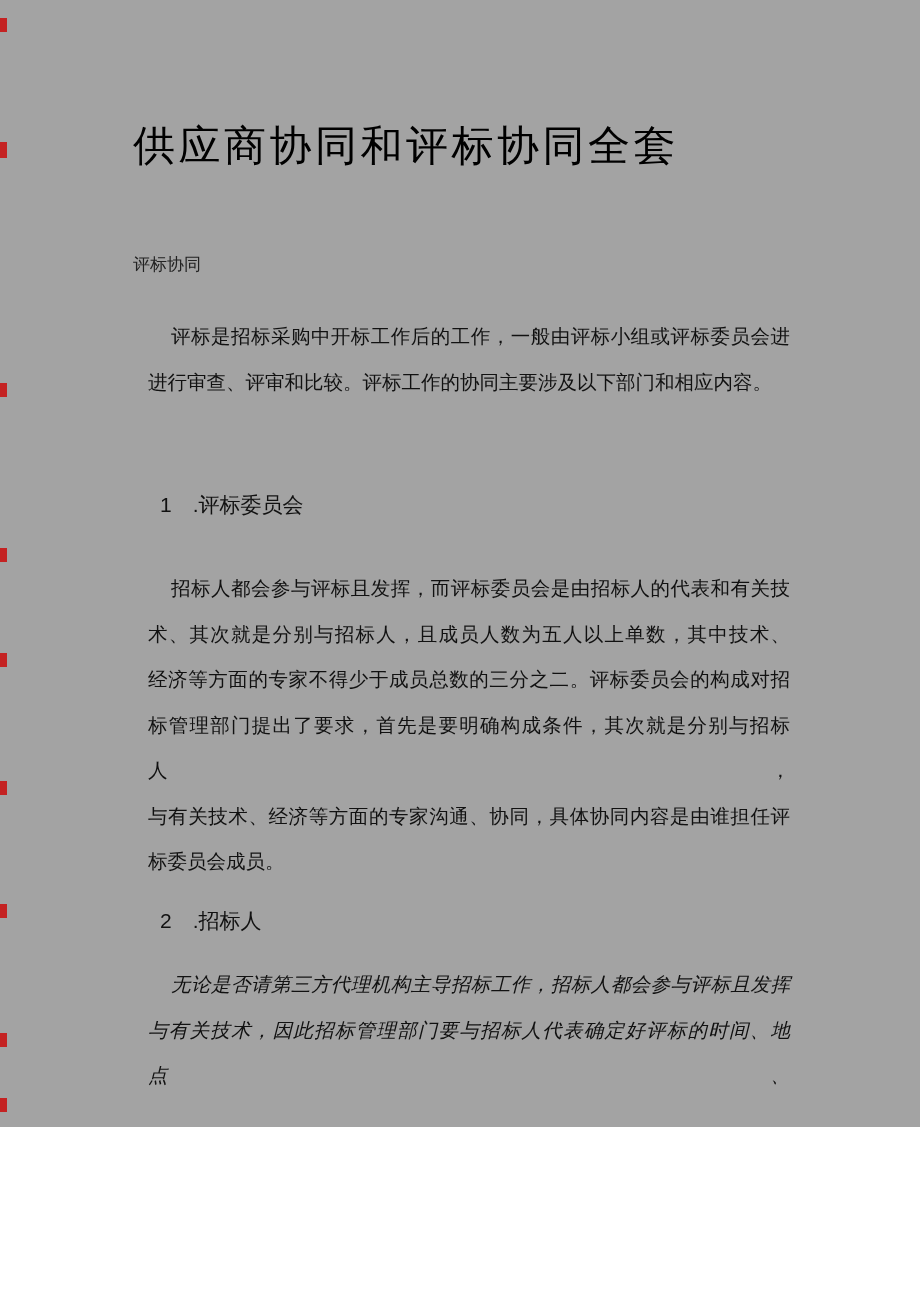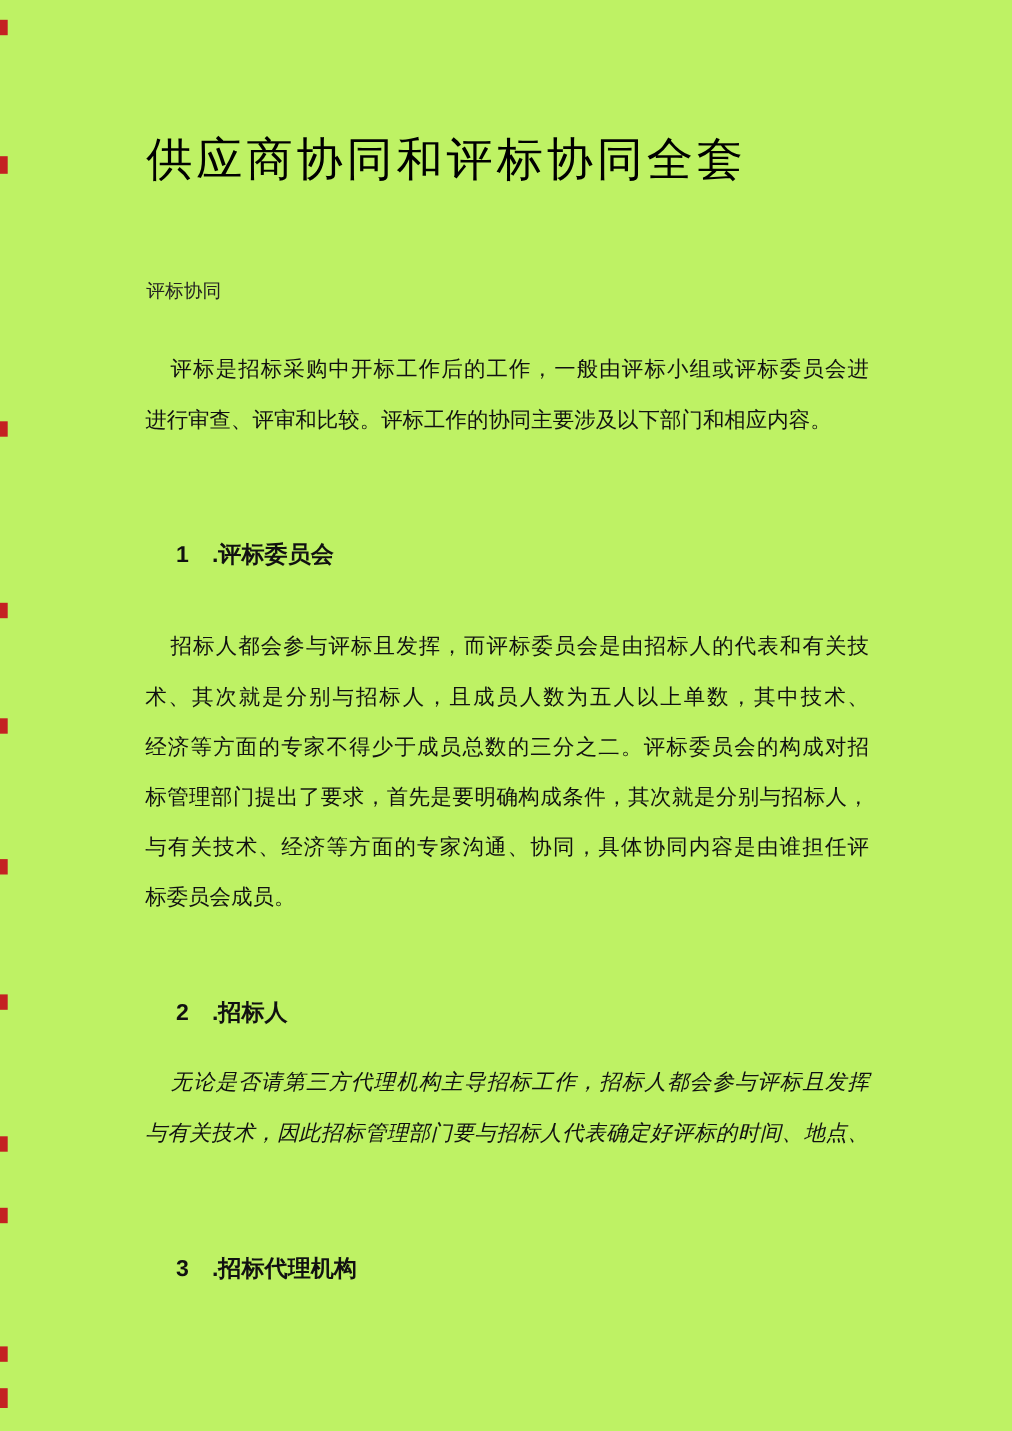--- a/index.html
+++ b/index.html
@@ -1,19 +1,19 @@
 <!DOCTYPE html>
 <html><head>
 <meta charset="utf-8">
 <style>
   html,body{margin:0;padding:0;background:#ffffff;}
   .page{
     position:relative;
-    width:920px;height:1301px;
-    background:#bef264;
+    width:920px;height:1127px;
+    background:#a3a3a3;
     overflow:hidden;
     font-family:"Liberation Sans", sans-serif;
     color:#111;
   }
   .doc-title{
     position:absolute;left:133px;top:120px;
     font-family:"Liberation Serif", serif;
     font-size:42px;line-height:52px;
     font-weight:400;color:#000;
     letter-spacing:3.5px;white-space:nowrap;
@@ -22,26 +22,26 @@
     position:absolute;left:133px;top:254px;
     font-size:17px;line-height:22px;color:#222;
     white-space:nowrap;
   }
   .para{
     position:absolute;left:132px;width:658px;
     font-size:19.5px;line-height:45.5px;
     text-align:justify;
     text-justify:inter-character;
   }
-  .para .ln{display:block;text-align:justify;text-align-last:justify;}
+  .para .ln{display:block;text-align:justify;text-align-last:justify;margin-left:16px;}
   .para .ln.first{text-indent:23px;}
   .para .ln.last{text-align-last:left;}
   .heading{
     position:absolute;left:160px;
-    font-size:21px;line-height:26px;font-weight:700;color:#111;
+    font-size:21px;line-height:26px;font-weight:400;color:#111;
     white-space:nowrap;
   }
   #p1{top:314px;}
   #h1{top:492px;}
   #p2{top:566px;}
   #h2{top:891px;margin-top:17px;}
   #p3{top:962px;font-style:italic;}
   #h3{top:1141px;}
   .edge-mark{
     position:absolute;left:0;width:7px;

